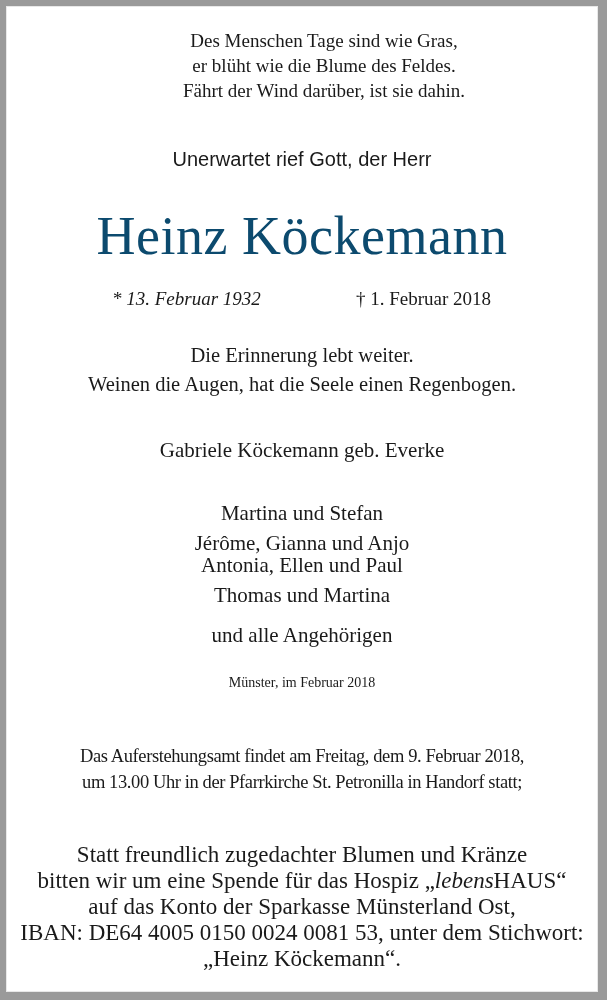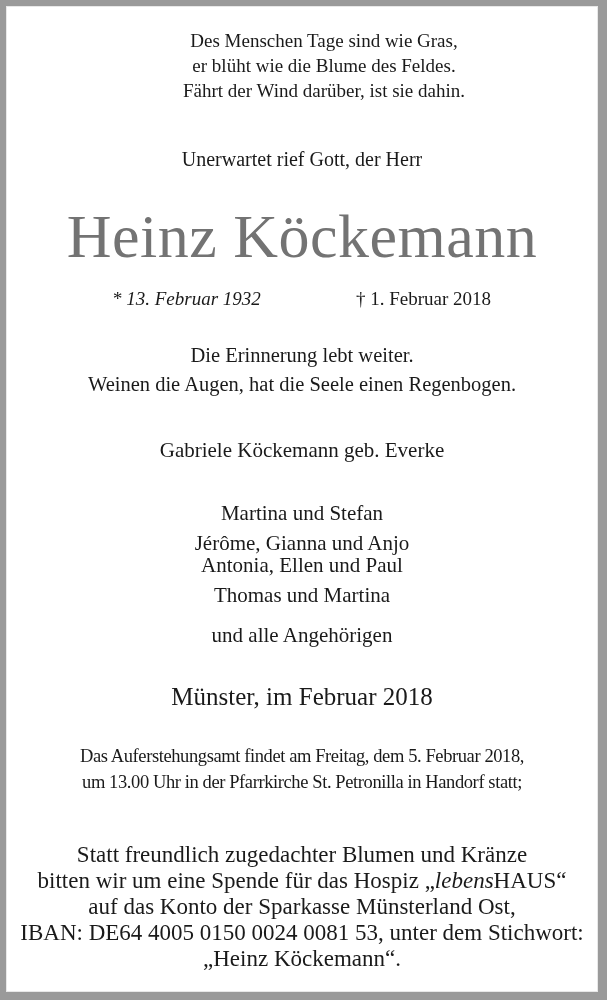--- a/index.html
+++ b/index.html
@@ -37,30 +37,30 @@
   .verse {
     top: 22px;
     font-size: 17.5px;
     line-height: 25px;
     font-family: Liberation Serif, serif;
     font-size: 19px;
     margin-left: 22px;
   }
   .intro {
     top: 140px;
-    font-family: Liberation Serif, serif;
+    font-family: Liberation Sans, sans-serif;
     font-size: 20px;
     line-height: 26px;
   }
   .name {
     top: 194px;
     font-family: "Liberation Serif", serif;
-    font-size: 62px;
+    font-size: 54px;
     line-height: 72px;
-    color: #737373;
+    color: #0c4a6e;
     letter-spacing: 0.5px;
   }
   .dates {
     top: 280px;
     font-family: "Liberation Serif", serif;
     font-size: 19px;
     line-height: 26px;
     height: 26px;
   }
   .dates .birth {
@@ -81,23 +81,23 @@
   .family {
     font-family: "Liberation Serif", serif;
     font-size: 21px;
     line-height: 30px;
   }
   .fam-0 { top: 429px; }
   .fam-1 { top: 492px; }
   .fam-2 { top: 544px; }
   .fam-3 { top: 614px; }
   .place {
-    top: 678px;
+    top: 664px;
     font-family: "Liberation Serif", serif;
-    font-size: 25px;
+    font-size: 14px;
     line-height: 26px;
   }
   .service {
     top: 737px;
     font-family: "Liberation Serif", serif;
     font-size: 18.5px;
     line-height: 26px;
     letter-spacing: -0.4px;
   }
   .donation {
@@ -155,21 +155,21 @@
 
   <div class="block family fam-3">
     <span class="line">und alle Angehörigen</span>
   </div>
 
   <div class="block place">
     <span class="line">Münster, im Februar 2018</span>
   </div>
 
   <div class="block service">
-    <span class="line">Das Auferstehungsamt findet am Freitag, dem 5. Februar 2018,</span>
+    <span class="line">Das Auferstehungsamt findet am Freitag, dem 9. Februar 2018,</span>
     <span class="line">um 13.00 Uhr in der Pfarrkirche St. Petronilla in Handorf statt;</span>
   </div>
 
   <div class="block donation">
     <span class="line">Statt freundlich zugedachter Blumen und Kränze</span>
     <span class="line"><span>bitten wir um eine Spende für das Hospiz „</span><em>lebens</em><span>HAUS“</span></span>
     <span class="line">auf das Konto der Sparkasse Münsterland Ost,</span>
     <span class="line">IBAN: DE64 4005 0150 0024 0081 53, unter dem Stichwort:</span>
     <span class="line">„Heinz Köckemann“.</span>
   </div>

